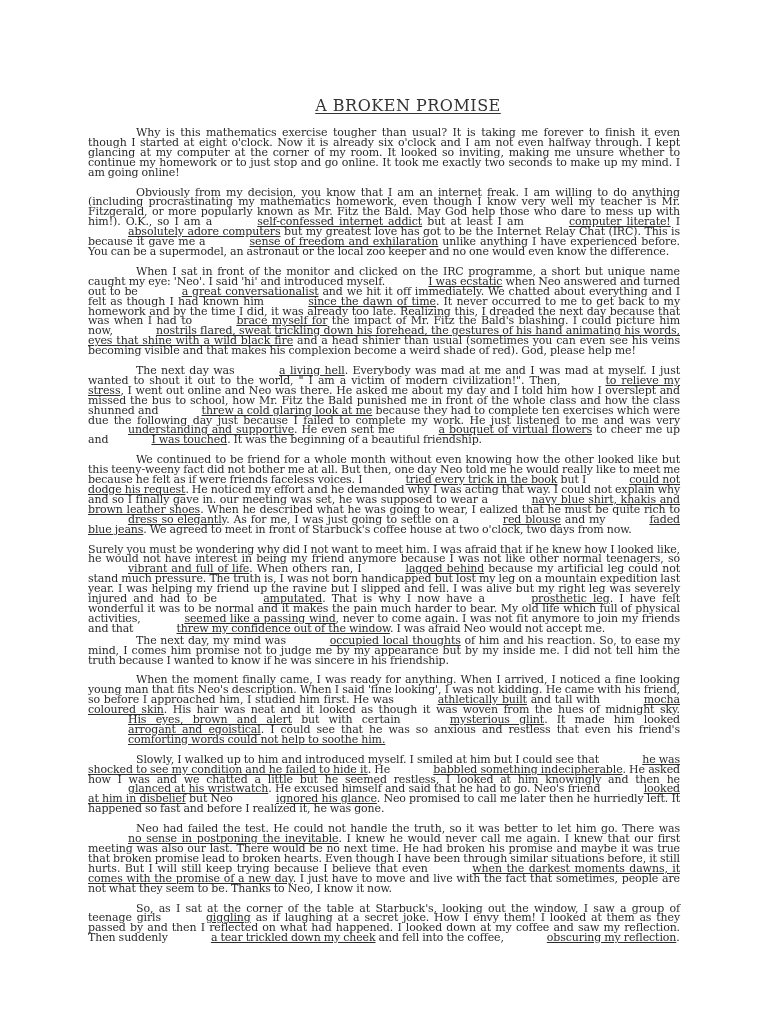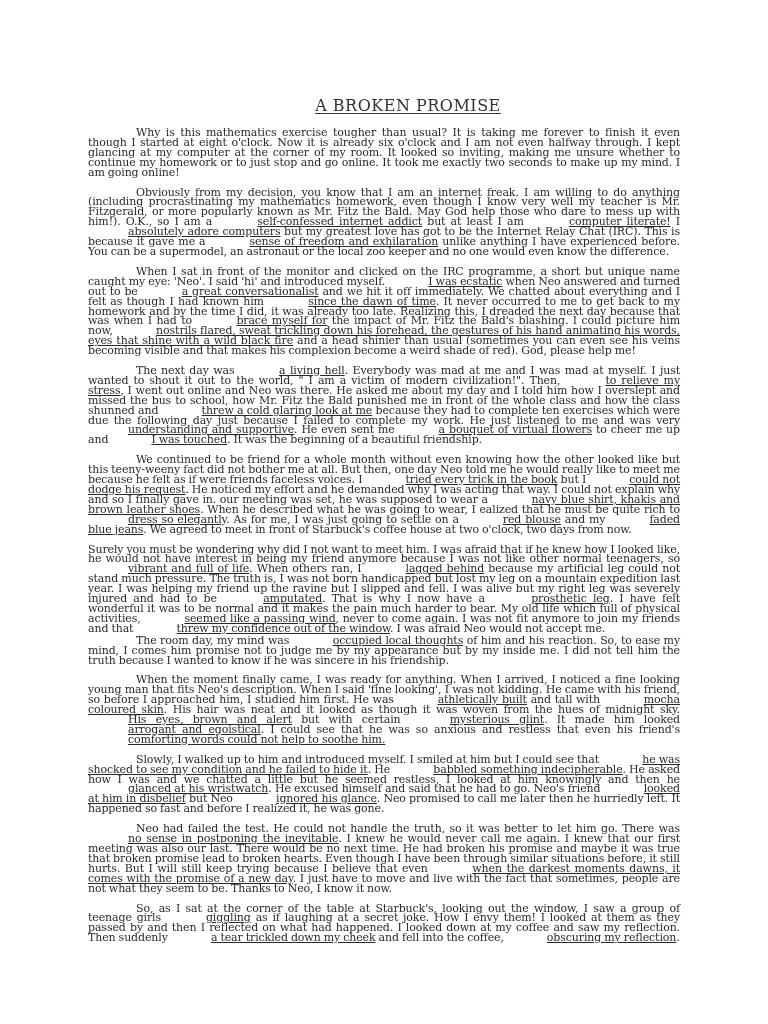--- a/index.html
+++ b/index.html
@@ -59,21 +59,21 @@
       <p class="para indent"><span>Obviously from my decision, you know that I am an internet freak. I am willing to do anything (including procrastinating my mathematics homework, even though I know very well my teacher is Mr. Fitzgerald, or more popularly known as Mr. Fitz the Bald. May God help those who dare to mess up with him!). O.K., so I am a </span><span class="u">self-confessed internet addict</span><span> but at least I am </span><span class="u">computer literate!</span><span> I </span><span class="u">absolutely adore computers</span><span> but my greatest love has got to be the Internet Relay Chat (IRC). This is because it gave me a </span><span class="u">sense of freedom and exhilaration</span><span> unlike anything I have experienced before. You can be a supermodel, an astronaut or the local zoo keeper and no one would even know the difference.</span></p>
       <div class="gap"></div>
       <p class="para indent"><span>When I sat in front of the monitor and clicked on the IRC programme, a short but unique name caught my eye: 'Neo'. I said 'hi' and introduced myself. </span><span class="u">I was ecstatic</span><span> when Neo answered and turned out to be </span><span class="u">a great conversationalist</span><span> and we hit it off immediately. We chatted about everything and I felt as though I had known him </span><span class="u">since the dawn of time</span><span>. It never occurred to me to get back to my homework and by the time I did, it was already too late. Realizing this, I dreaded the next day because that was when I had to </span><span class="u">brace myself for</span><span> the impact of Mr. Fitz the Bald's blashing. I could picture him now, </span><span class="u">nostrils flared, sweat trickling down his forehead, the gestures of his hand animating his words, eyes that shine with a wild black fire</span><span> and a head shinier than usual (sometimes you can even see his veins becoming visible and that makes his complexion become a weird shade of red). God, please help me!</span></p>
       <div class="gap"></div>
       <p class="para indent"><span>The next day was </span><span class="u">a living hell</span><span>. Everybody was mad at me and I was mad at myself. I just wanted to shout it out to the world, " I am a victim of modern civilization!". Then, </span><span class="u">to relieve my stress</span><span>, I went out online and Neo was there. He asked me about my day and I told him how I overslept and missed the bus to school, how Mr. Fitz the Bald punished me in front of the whole class and how the class shunned and </span><span class="u">threw a cold glaring look at me</span><span> because they had to complete ten exercises which were due the following day just because I failed to complete my work. He just listened to me and was very </span><span class="u">understanding and supportive</span><span>. He even sent me </span><span class="u">a bouquet of virtual flowers</span><span> to cheer me up and </span><span class="u">I was touched</span><span>. It was the beginning of a beautiful friendship.</span></p>
       <div class="gap"></div>
       <p class="para indent"><span>We continued to be friend for a whole month without even knowing how the other looked like but this teeny-weeny fact did not bother me at all. But then, one day Neo told me he would really like to meet me because he felt as if were friends faceless voices. I </span><span class="u">tried every trick in the book</span><span> but I </span><span class="u">could not dodge his request</span><span>. He noticed my effort and he demanded why I was acting that way. I could not explain why and so I finally gave in. our meeting was set, he was supposed to wear a </span><span class="u">navy blue shirt, khakis and brown leather shoes</span><span>. When he described what he was going to wear, I ealized that he must be quite rich to </span><span class="u">dress so elegantly</span><span>. As for me, I was just going to settle on a </span><span class="u">red blouse</span><span> and my </span><span class="u">faded blue jeans</span><span>. We agreed to meet in front of Starbuck's coffee house at two o'clock, two days from now.</span></p>
       <div class="gap"></div>
       <p class="para"><span>Surely you must be wondering why did I not want to meet him. I was afraid that if he knew how I looked like, he would not have interest in being my friend anymore because I was not like other normal teenagers, so </span><span class="u">vibrant and full of life</span><span>. When others ran, I </span><span class="u">lagged behind</span><span> because my artificial leg could not stand much pressure. The truth is, I was not born handicapped but lost my leg on a mountain expedition last year. I was helping my friend up the ravine but I slipped and fell. I was alive but my right leg was severely injured and had to be </span><span class="u">amputated</span><span>. That is why I now have a </span><span class="u">prosthetic leg</span><span>. I have felt wonderful it was to be normal and it makes the pain much harder to bear. My old life which full of physical activities, </span><span class="u">seemed like a passing wind</span><span>, never to come again. I was not fit anymore to join my friends and that </span><span class="u">threw my confidence out of the window</span><span>. I was afraid Neo would not accept me.</span></p>
       <div class="gap-small"></div>
-      <p class="para indent"><span>The room day, my mind was </span><span class="u">occupied local thoughts</span><span> of him and his reaction. So, to ease my mind, I comes him promise not to judge me by my appearance but by my inside me. I did not tell him the truth because I wanted to know if he was sincere in his friendship.</span></p>
+      <p class="para indent"><span>The next day, my mind was </span><span class="u">occupied local thoughts</span><span> of him and his reaction. So, to ease my mind, I comes him promise not to judge me by my appearance but by my inside me. I did not tell him the truth because I wanted to know if he was sincere in his friendship.</span></p>
       <div class="gap"></div>
       <p class="para indent"><span>When the moment finally came, I was ready for anything. When I arrived, I noticed a fine looking young man that fits Neo's description. When I said 'fine looking', I was not kidding. He came with his friend, so before I approached him, I studied him first. He was </span><span class="u">athletically built</span><span> and tall with </span><span class="u">mocha coloured skin</span><span>. His hair was neat and it looked as though it was woven from the hues of midnight sky. </span><span class="u">His eyes, brown and alert</span><span> but with certain </span><span class="u">mysterious glint</span><span>. It made him looked </span><span class="u">arrogant and egoistical</span><span>. I could see that he was so anxious and restless that even his friend's </span><span class="u">comforting words could not help to soothe him.</span></p>
       <div class="gap"></div>
       <p class="para indent"><span>Slowly, I walked up to him and introduced myself. I smiled at him but I could see that </span><span class="u">he was shocked to see my condition and he failed to hide it</span><span>. He </span><span class="u">babbled something indecipherable</span><span>. He asked how I was and we chatted a little but he seemed restless, I looked at him knowingly and then he </span><span class="u">glanced at his wristwatch</span><span>. He excused himself and said that he had to go. Neo's friend </span><span class="u">looked at him in disbelief</span><span> but Neo </span><span class="u">ignored his glance</span><span>. Neo promised to call me later then he hurriedly left. It happened so fast and before I realized it, he was gone.</span></p>
       <div class="gap"></div>
       <p class="para indent"><span>Neo had failed the test. He could not handle the truth, so it was better to let him go. There was </span><span class="u">no sense in postponing the inevitable</span><span>. I knew he would never call me again. I knew that our first meeting was also our last. There would be no next time. He had broken his promise and maybe it was true that broken promise lead to broken hearts. Even though I have been through similar situations before, it still hurts. But I will still keep trying because I believe that even </span><span class="u">when the darkest moments dawns, it comes with the promise of a new day</span><span>. I just have to move and live with the fact that sometimes, people are not what they seem to be. Thanks to Neo, I know it now.</span></p>
       <div class="gap"></div>
       <p class="para indent"><span>So, as I sat at the corner of the table at Starbuck's, looking out the window, I saw a group of teenage girls </span><span class="u">giggling</span><span> as if laughing at a secret joke. How I envy them! I looked at them as they passed by and then I reflected on what had happened. I looked down at my coffee and saw my reflection. Then suddenly </span><span class="u">a tear trickled down my cheek</span><span> and fell into the coffee, </span><span class="u">obscuring my reflection</span><span>.</span></p>
     </div>
 </div>

